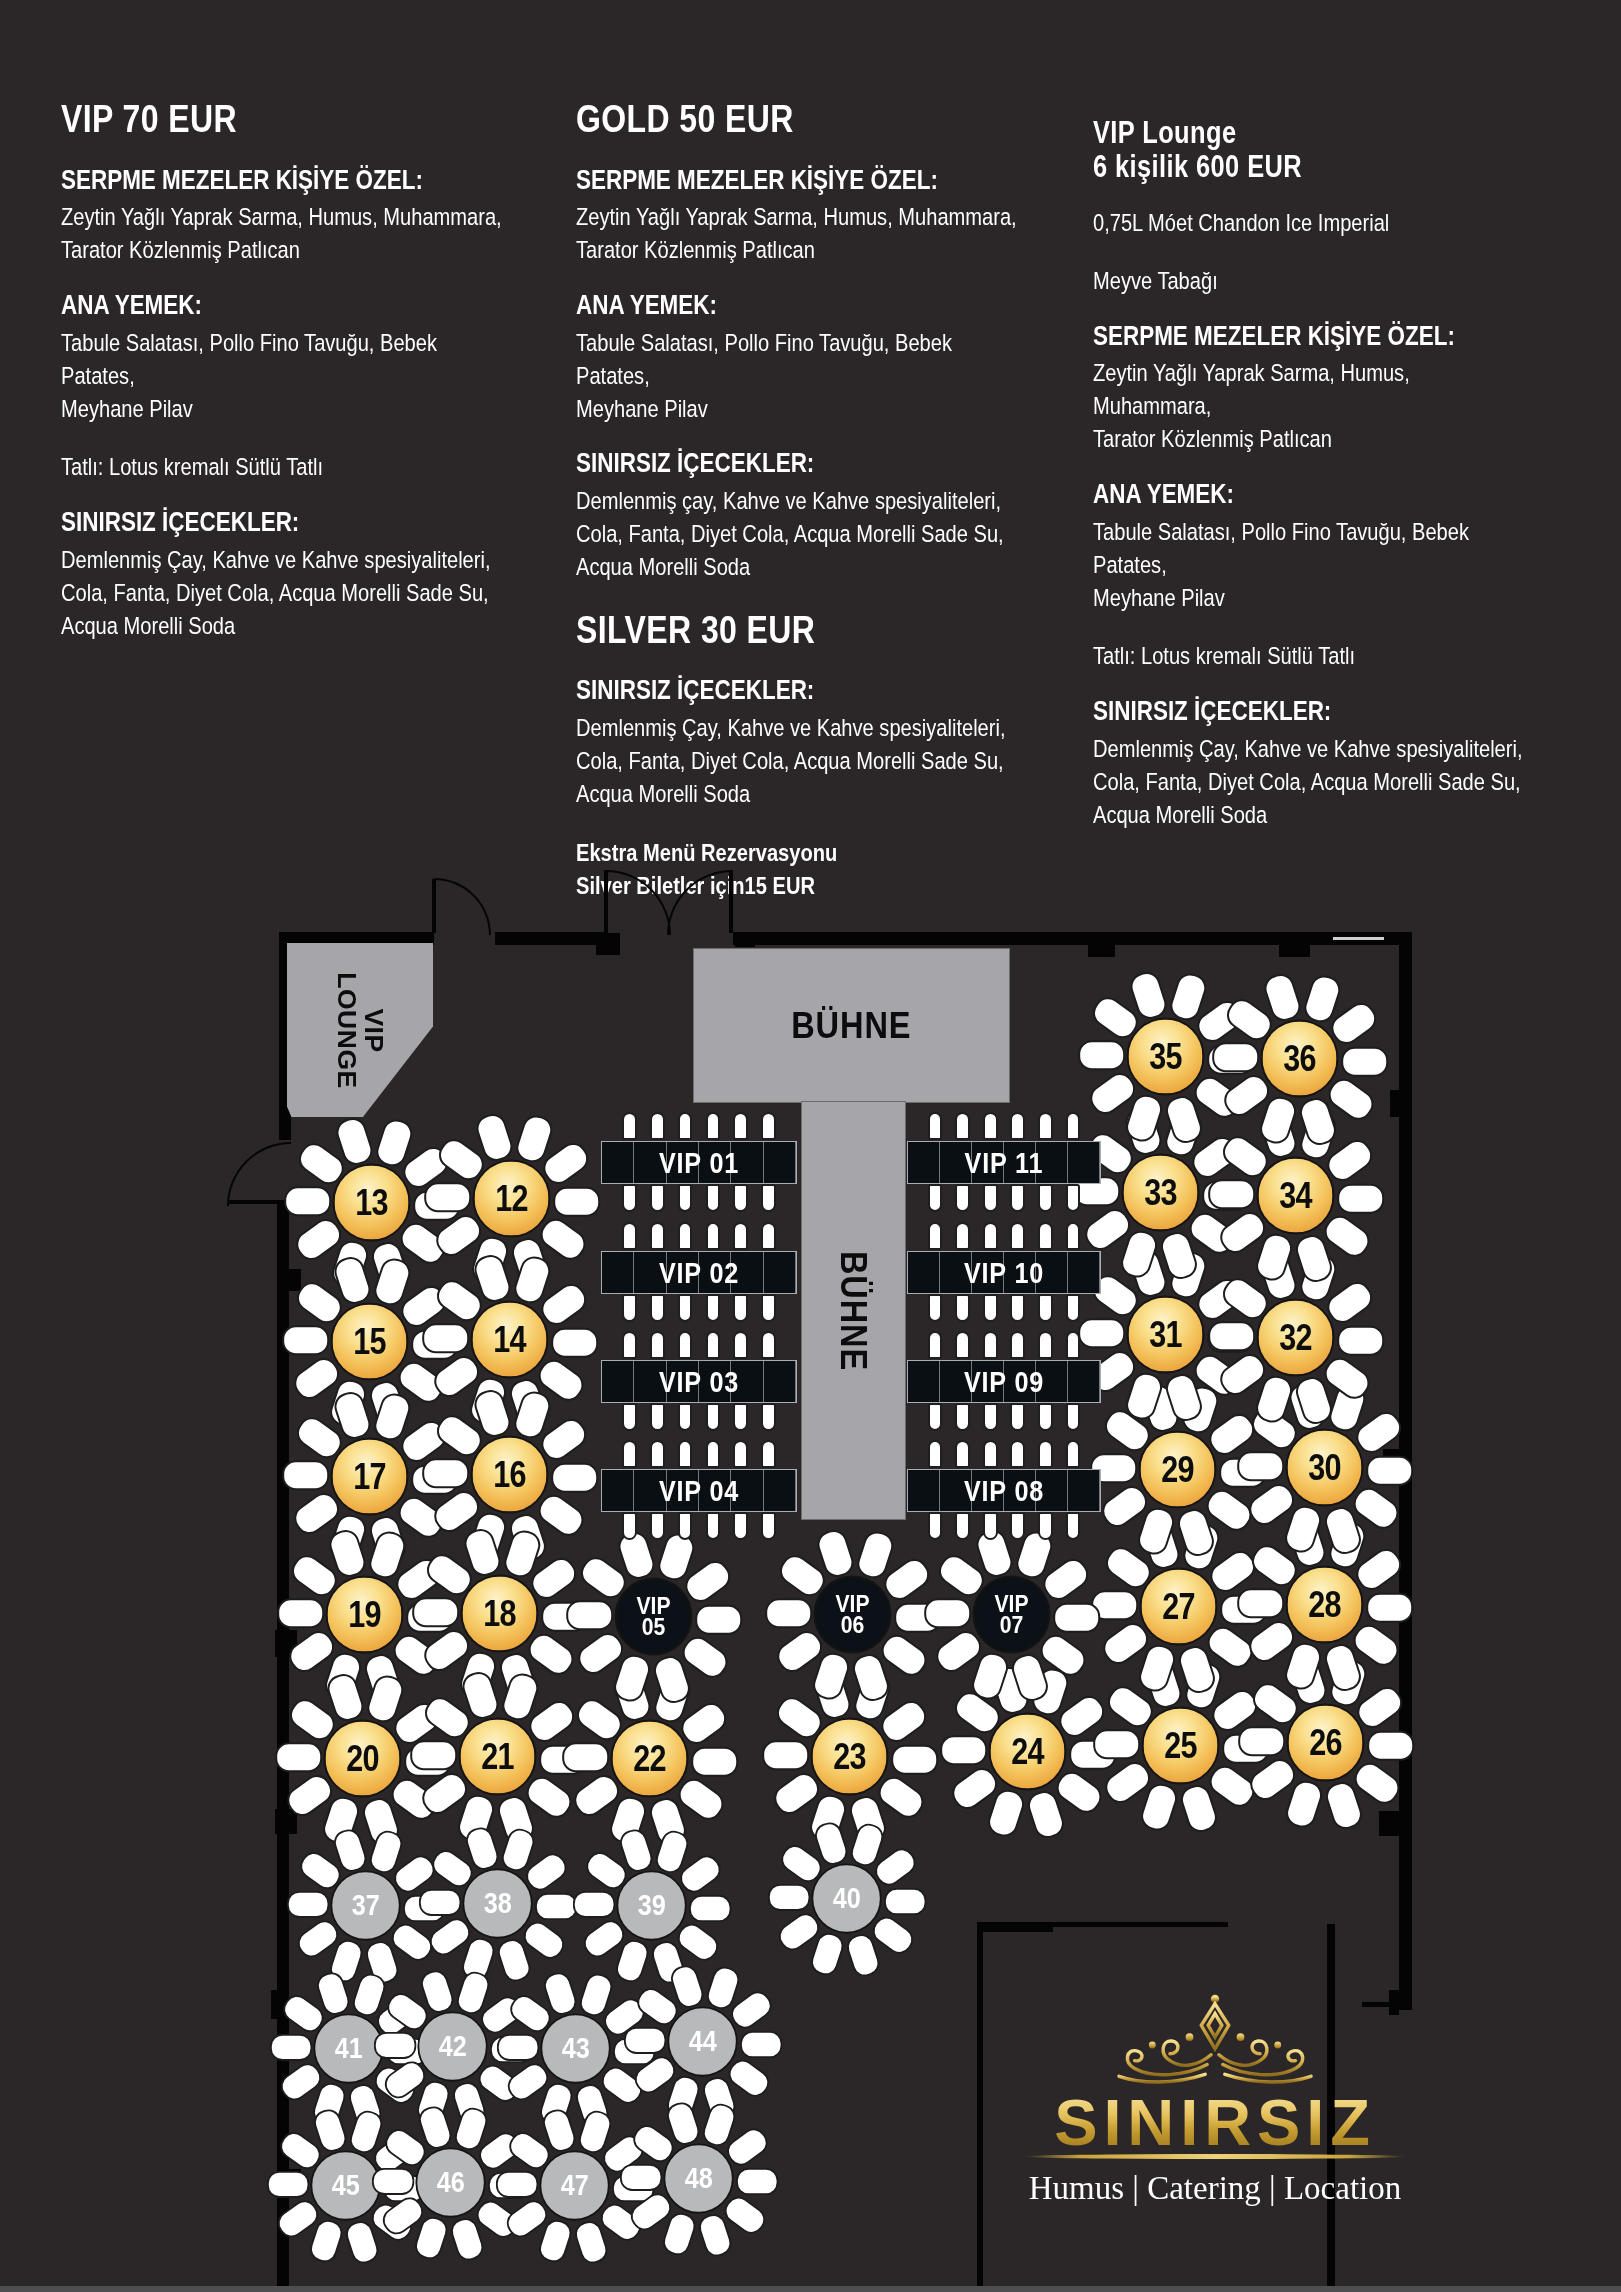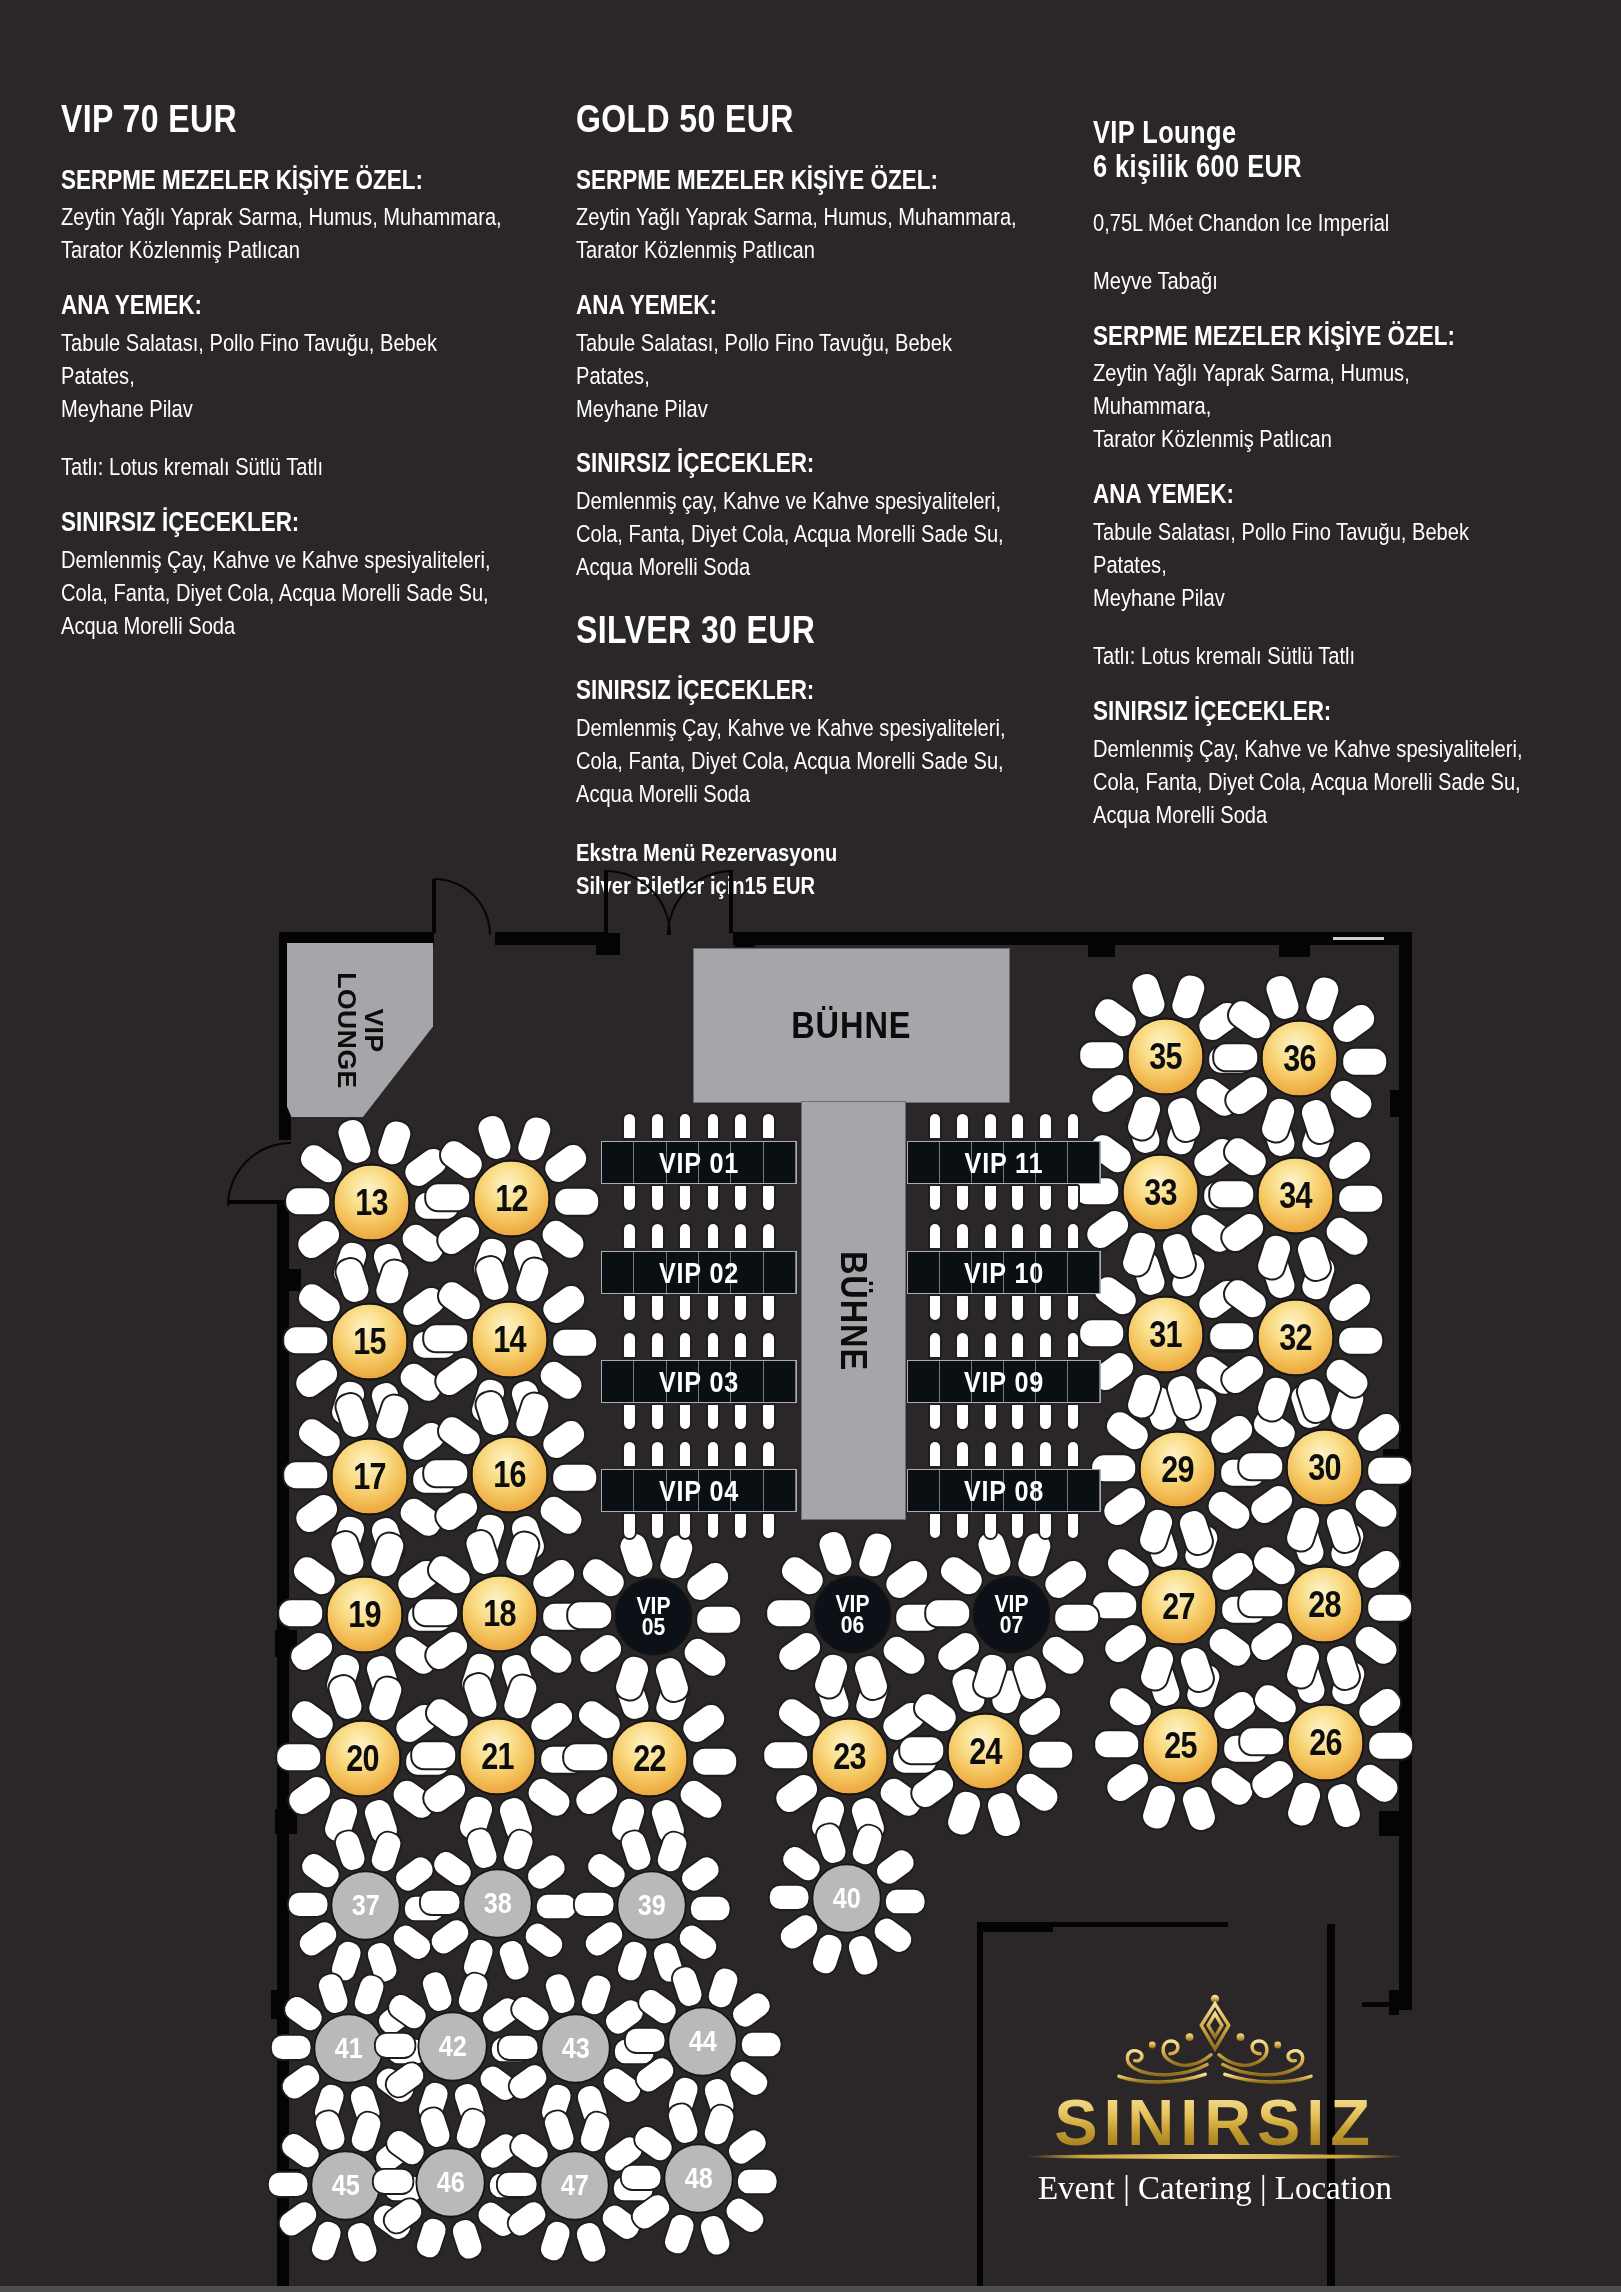--- a/index.html
+++ b/index.html
@@ -365,21 +365,21 @@
         <div class="petal" style="transform: rotate(162deg) translateY(-46px);"></div>
         <div class="petal" style="transform: rotate(198deg) translateY(-46px);"></div>
         <div class="petal" style="transform: rotate(234deg) translateY(-46px);"></div>
         <div class="petal" style="transform: rotate(270deg) translateY(-46px);"></div>
         <div class="petal" style="transform: rotate(306deg) translateY(-46px);"></div>
         <div class="petal" style="transform: rotate(342deg) translateY(-46px);"></div>
         <div class="tcenter">
           <span>23</span>
         </div>
       </div>
-      <div class="flower gold" style="left: 986px; top: 1752px;">
+      <div class="flower gold" style="left: 1028px; top: 1752px;">
         <div class="petal" style="transform: rotate(18deg) translateY(-46px);"></div>
         <div class="petal" style="transform: rotate(54deg) translateY(-46px);"></div>
         <div class="petal" style="transform: rotate(90deg) translateY(-46px);"></div>
         <div class="petal" style="transform: rotate(126deg) translateY(-46px);"></div>
         <div class="petal" style="transform: rotate(162deg) translateY(-46px);"></div>
         <div class="petal" style="transform: rotate(198deg) translateY(-46px);"></div>
         <div class="petal" style="transform: rotate(234deg) translateY(-46px);"></div>
         <div class="petal" style="transform: rotate(270deg) translateY(-46px);"></div>
         <div class="petal" style="transform: rotate(306deg) translateY(-46px);"></div>
         <div class="petal" style="transform: rotate(342deg) translateY(-46px);"></div>
@@ -1034,17 +1034,17 @@
           <path d="M102 72 C 80 84, 46 86, 28 76 C 16 69, 20 56, 30 58 C 39 60, 36 70, 28 68"></path>
           <path d="M100 82 C 70 92, 35 92, 12 84"></path>
           <circle cx="84" cy="44" r="4" fill="url(#gg)" stroke="none"></circle>
           <circle cx="46" cy="52" r="3.5" fill="url(#gg)" stroke="none"></circle>
         </g>
         <use href="#halfc" transform="translate(220,0) scale(-1,1)"></use>
       </g>
     </svg>
     <div id="logo-word">SINIRSIZ</div>
     <div id="logo-line"></div>
-    <div id="logo-tag">Event | Catering | Location</div>
+    <div id="logo-tag">Humus | Catering | Location</div>
   </div>
 
 </div>
 
 
 </body></html>

